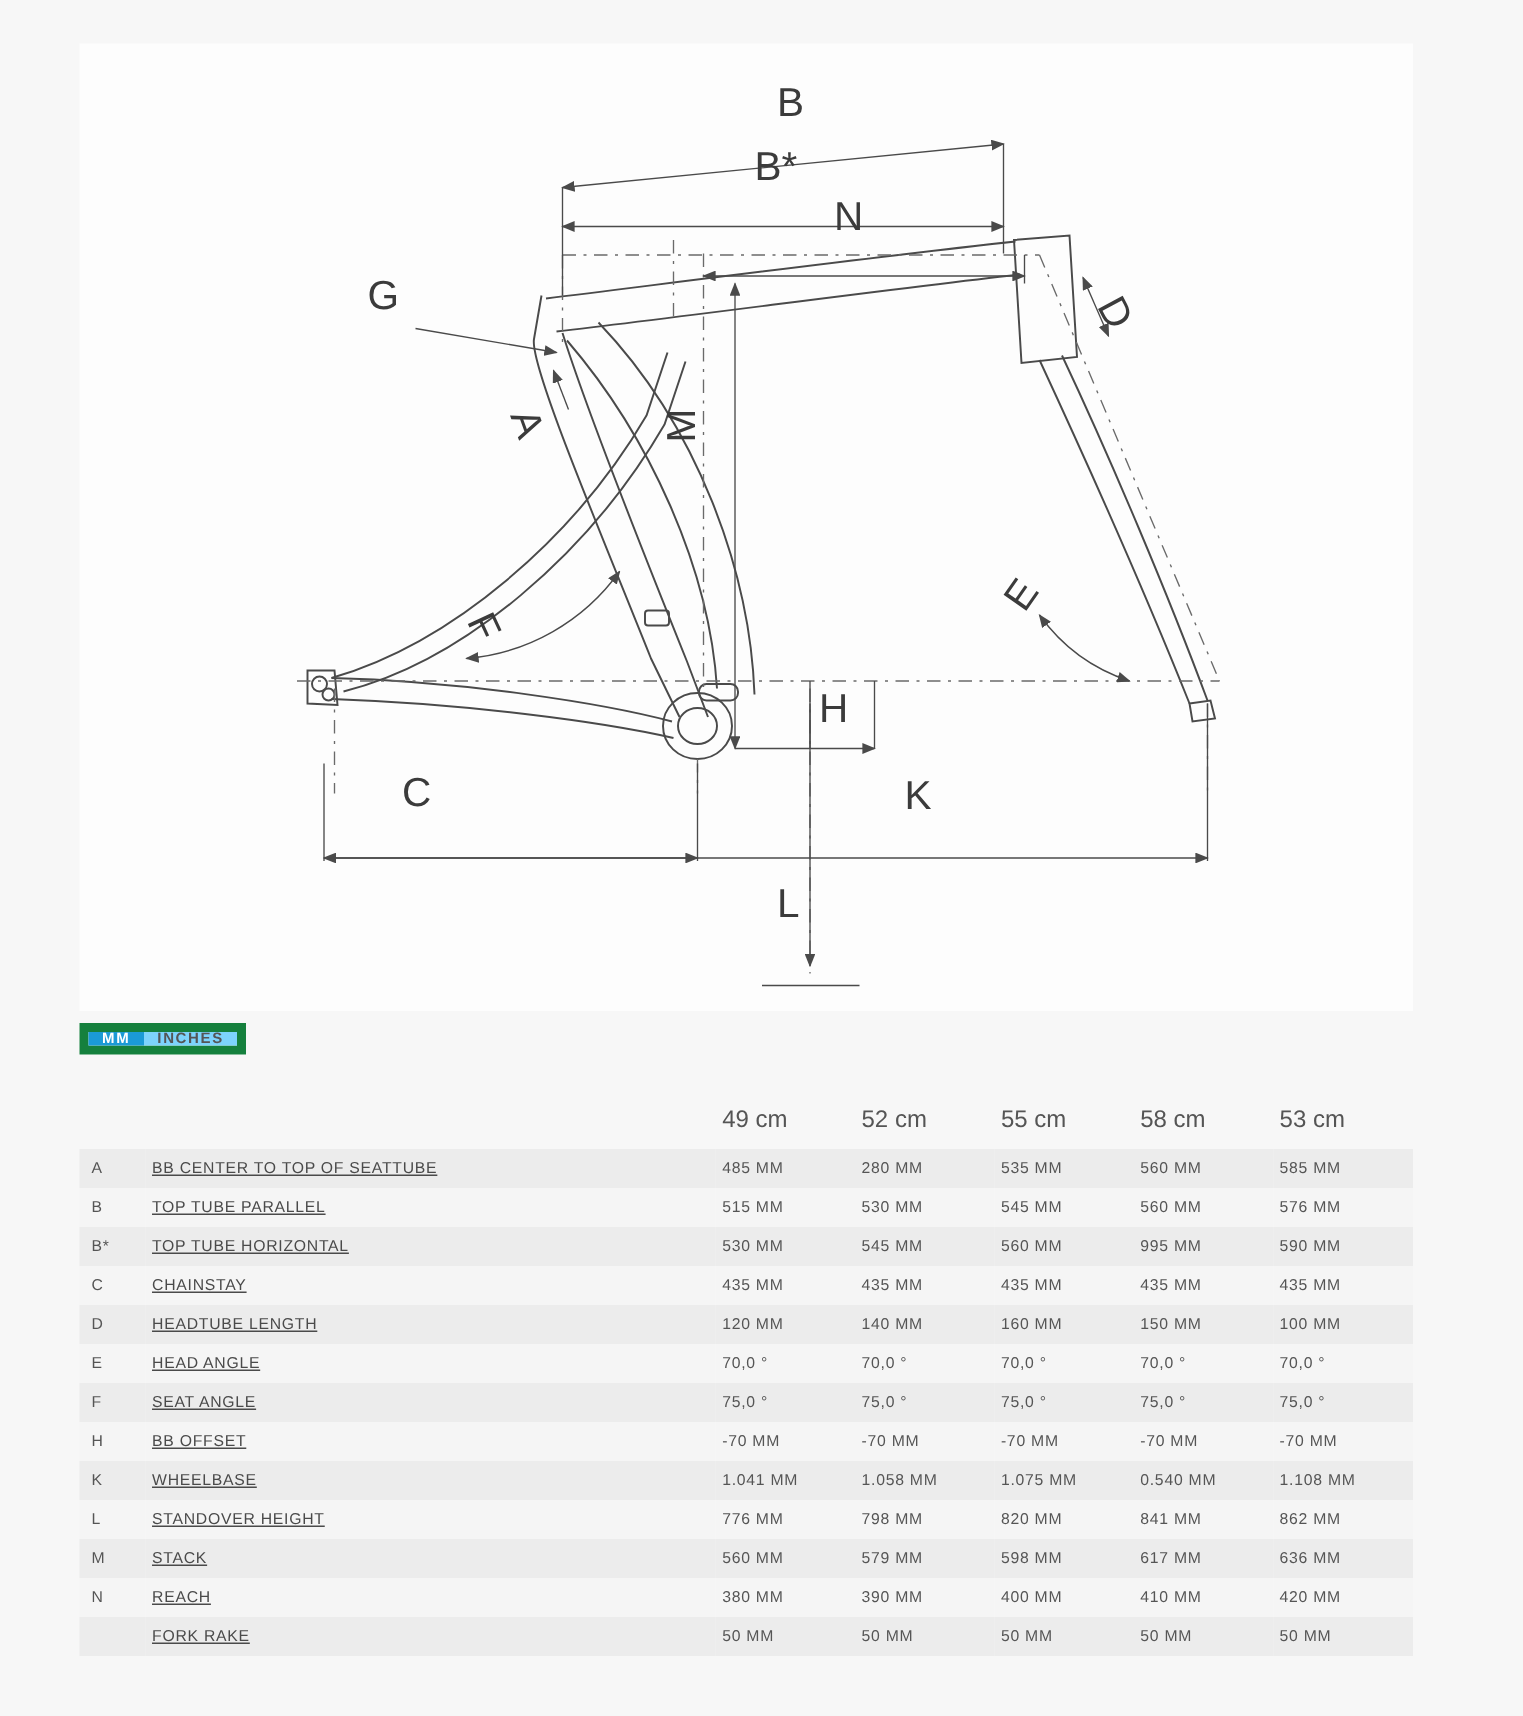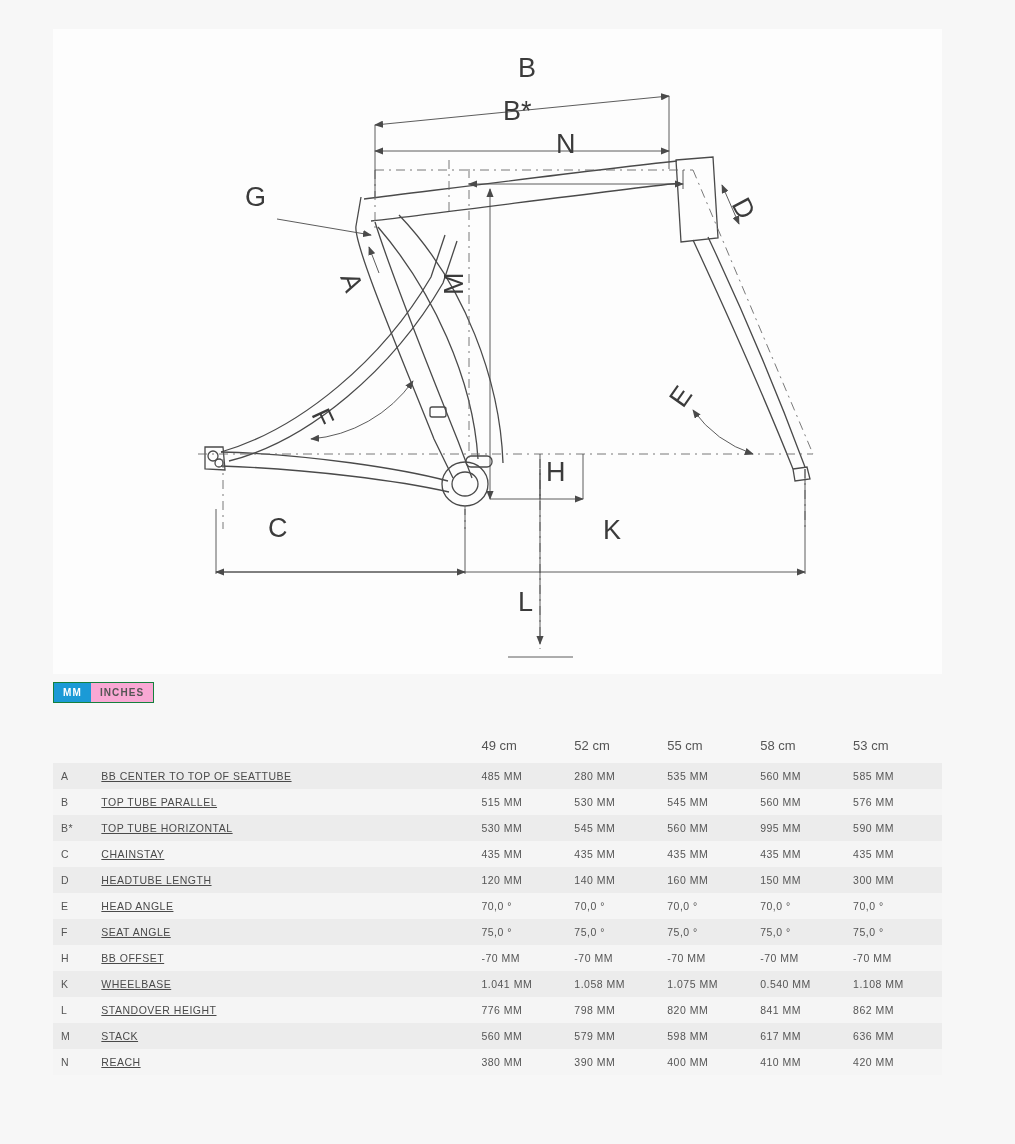--- a/index.html
+++ b/index.html
@@ -23,55 +23,55 @@
     height: 645px;
     background: #fdfdfd;
   }
   .geo-figure svg { display: block; width: 100%; height: 100%; }
 
   .unit-toggle {
     position: absolute;
     left: 53px;
     top: 682px;
     display: flex;
-    border: 1px solid #15803d;
+    border: 6px solid #15803d;
     background: #ffffff;
     height: 21px;
   }
   .unit-btn {
     font-size: 10px;
     letter-spacing: 1.1px;
     font-weight: bold;
     padding: 0 9px;
     display: flex;
     align-items: center;
     cursor: pointer;
     color: #555;
-    background: #f9a8d4;
+    background: #7dd3fc;
     border: none;
     font-family: "Liberation Sans", sans-serif;
   }
   .unit-btn.active {
     background: #1b9ad6;
     color: #ffffff;
   }
 
   .geo-table {
     position: absolute;
     left: 53px;
     top: 730px;
     width: 889px;
     border-collapse: collapse;
     font-size: 10.5px;
     color: #4a4a4a;
   }
   .geo-table th {
     text-align: left;
     font-weight: normal;
-    font-size: 13px;
+    font-size: 16px;
     color: #555;
     padding: 8px 4px 10px 4px;
   }
   .geo-table td {
     padding: 7px 4px;
     letter-spacing: 0.5px;
   }
   .geo-table tbody tr:nth-child(odd) { background: #ececec; }
   .geo-table tbody tr:nth-child(even) { background: #f5f5f5; }
   .col-key { width: 42px; padding-left: 8px !important; color: #555; }
@@ -263,21 +263,21 @@
         <td class="col-val">435 MM</td>
         <td class="col-val">435 MM</td>
       </tr>
       <tr>
         <td class="col-key">D</td>
         <td class="col-label">HEADTUBE LENGTH</td>
         <td class="col-val">120 MM</td>
         <td class="col-val">140 MM</td>
         <td class="col-val">160 MM</td>
         <td class="col-val">150 MM</td>
-        <td class="col-val">300 MM</td>
+        <td class="col-val">100 MM</td>
       </tr>
       <tr>
         <td class="col-key">E</td>
         <td class="col-label">HEAD ANGLE</td>
         <td class="col-val">70,0 °</td>
         <td class="col-val">70,0 °</td>
         <td class="col-val">70,0 °</td>
         <td class="col-val">70,0 °</td>
         <td class="col-val">70,0 °</td>
       </tr>
@@ -328,16 +328,25 @@
       </tr>
       <tr>
         <td class="col-key">N</td>
         <td class="col-label">REACH</td>
         <td class="col-val">380 MM</td>
         <td class="col-val">390 MM</td>
         <td class="col-val">400 MM</td>
         <td class="col-val">410 MM</td>
         <td class="col-val">420 MM</td>
       </tr>
+      <tr>
+        <td class="col-key"></td>
+        <td class="col-label">FORK RAKE</td>
+        <td class="col-val">50 MM</td>
+        <td class="col-val">50 MM</td>
+        <td class="col-val">50 MM</td>
+        <td class="col-val">50 MM</td>
+        <td class="col-val">50 MM</td>
+      </tr>
     </tbody>
   </table>
 
 </div>
 
 </body></html>

